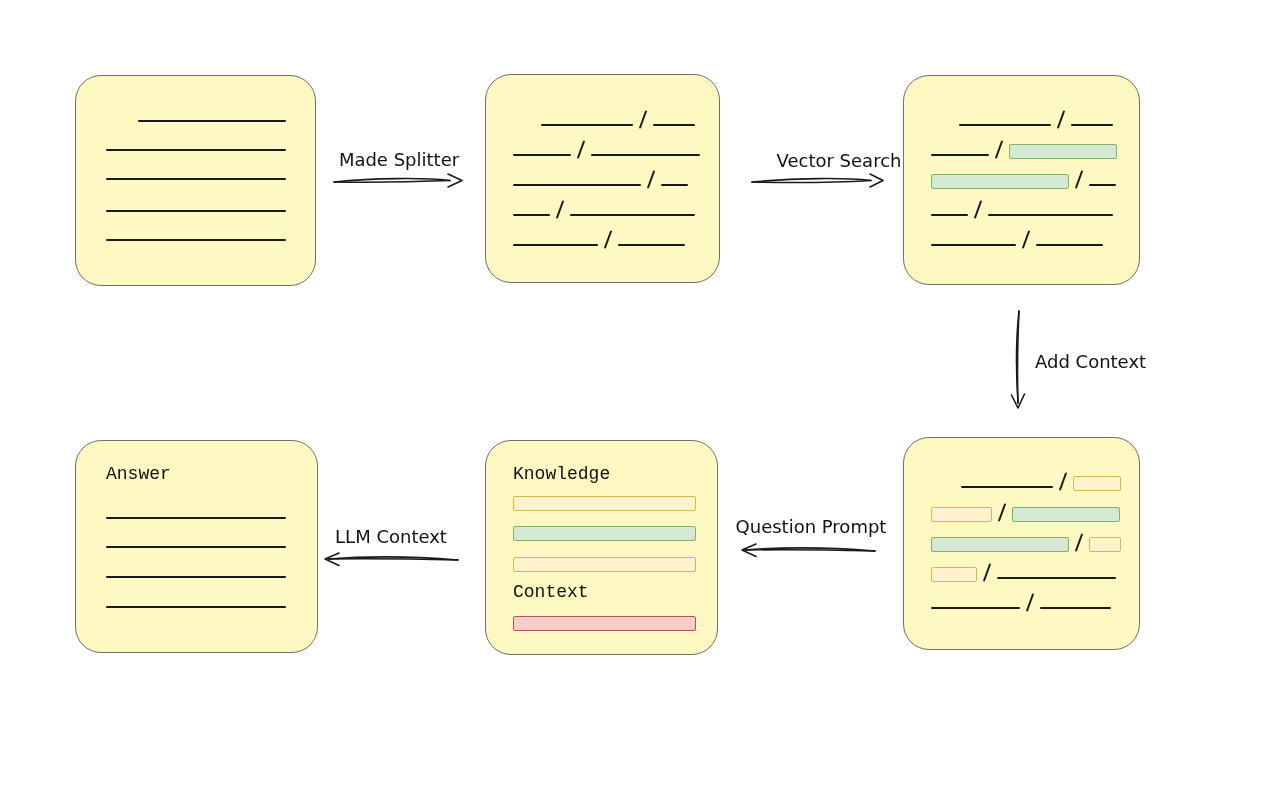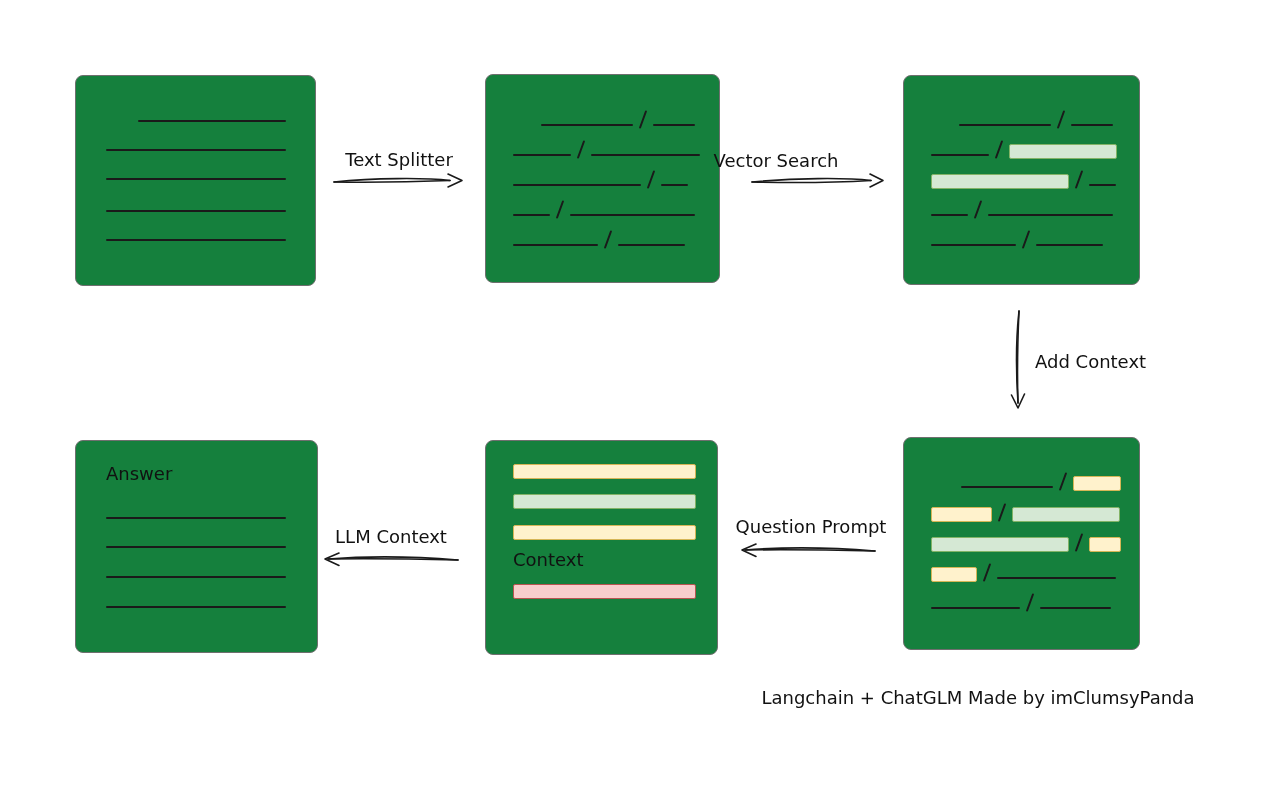--- a/index.html
+++ b/index.html
@@ -8,23 +8,24 @@
     width: 1262px;
     height: 792px;
     background: var(--background, #ffffff);
     font-family: "DejaVu Sans", sans-serif;
     color: #111111;
     overflow: hidden;
   }
   .node {
     position: absolute;
     box-sizing: border-box;
-    background: #15803d;
+    background: #fef9c3;
     border: 1px solid var(--box-border, #6f6f6f);
-    border-radius: 8px;
+    border-radius: 26px;
+    font-family: Liberation Mono, monospace;
   }
   .node-inner { box-sizing: border-box; }
   .row { display: flex; align-items: flex-end; }
   .seg-gap { height: 1px; }
   .seg-line {
     height: 1.6px;
     background: var(--stroke, #1a1a1a);
     margin-bottom: 3px;
     border-radius: 1px;
   }
@@ -225,20 +226,23 @@
             <div class="seg-line" style="width: 89px;"></div>
             <div class="seg-slash-wrap">
               <div class="seg-slash"></div>
             </div>
             <div class="seg-line" style="width: 71px;"></div>
           </div>
         </div>
       </div>
       <div class="node" style="left: 485px; top: 440px; width: 233px; height: 215px;">
         <div class="node-inner" style="padding-top: 12px; padding-left: 27px;">
+          <div class="row" style="height: 32px;">
+            <div class="seg-text">Knowledge</div>
+          </div>
           <div class="row" style="height: 26px;">
             <div class="seg-chunk c-yellow" style="width: 183px;"></div>
           </div>
           <div class="row" style="height: 30px;">
             <div class="seg-chunk c-green" style="width: 183px;"></div>
           </div>
           <div class="row" style="height: 31px;">
             <div class="seg-chunk c-yellow" style="width: 183px;"></div>
           </div>
           <div class="row" style="height: 31px;">
@@ -263,28 +267,28 @@
           <div class="row" style="height: 30px;">
             <div class="seg-line" style="width: 180px;"></div>
           </div>
           <div class="row" style="height: 30px;">
             <div class="seg-line" style="width: 180px;"></div>
           </div>
         </div>
       </div>
     </div>
 
-  <span class="arrow-label centered" style="left:399px; top:149px;">Text Splitter</span>
+  <span class="arrow-label centered" style="left:399px; top:149px;">Made Splitter</span>
   <svg class="arrow" style="left:332px; top:169px;" width="133" height="22" viewBox="0 0 133 22">
     <path d="M2,13 C42,9 92,8.5 118,11.5"></path>
     <path d="M118,11.5 C92,12.5 42,13.5 2,13"></path>
     <path d="M116,5 L130,11.5 L116,18"></path>
   </svg>
 
-  <span class="arrow-label centered" style="left:776px; top:150px;">Vector Search</span>
+  <span class="arrow-label centered" style="left:839px; top:150px;">Vector Search</span>
   <svg class="arrow" style="left:750px; top:169px;" width="137" height="22" viewBox="0 0 137 22">
     <path d="M2,13 C45,9 95,8.5 121,11.5"></path>
     <path d="M121,11.5 C95,13 45,14 2,13"></path>
     <path d="M120,5 L133,11.5 L120,18"></path>
   </svg>
 
   <span class="arrow-label" style="left:1035px; top:351px;">Add Context</span>
   <svg class="arrow" style="left:1006px; top:309px;" width="26" height="106" viewBox="0 0 26 106">
     <path d="M13,2 C9.5,34 10,64 12,94"></path>
     <path d="M12,94 C11,64 11.5,34 13,2"></path>
@@ -298,15 +302,14 @@
     <path d="M28,5 L14,11 L28,17.5"></path>
   </svg>
 
   <span class="arrow-label centered" style="left:391px; top:526px;">LLM Context</span>
   <svg class="arrow" style="left:311px; top:548px;" width="150" height="22" viewBox="0 0 150 22">
     <path d="M147,12 C105,8.5 55,8 17,11"></path>
     <path d="M17,11 C55,10.5 105,11 147,12"></path>
     <path d="M28,5 L14,11 L28,17.5"></path>
   </svg>
 
-  <div class="caption" style="left:978px; top:687px;">Langchain + ChatGLM Made by imClumsyPanda</div>
 
 </div>
 
 </body></html>

